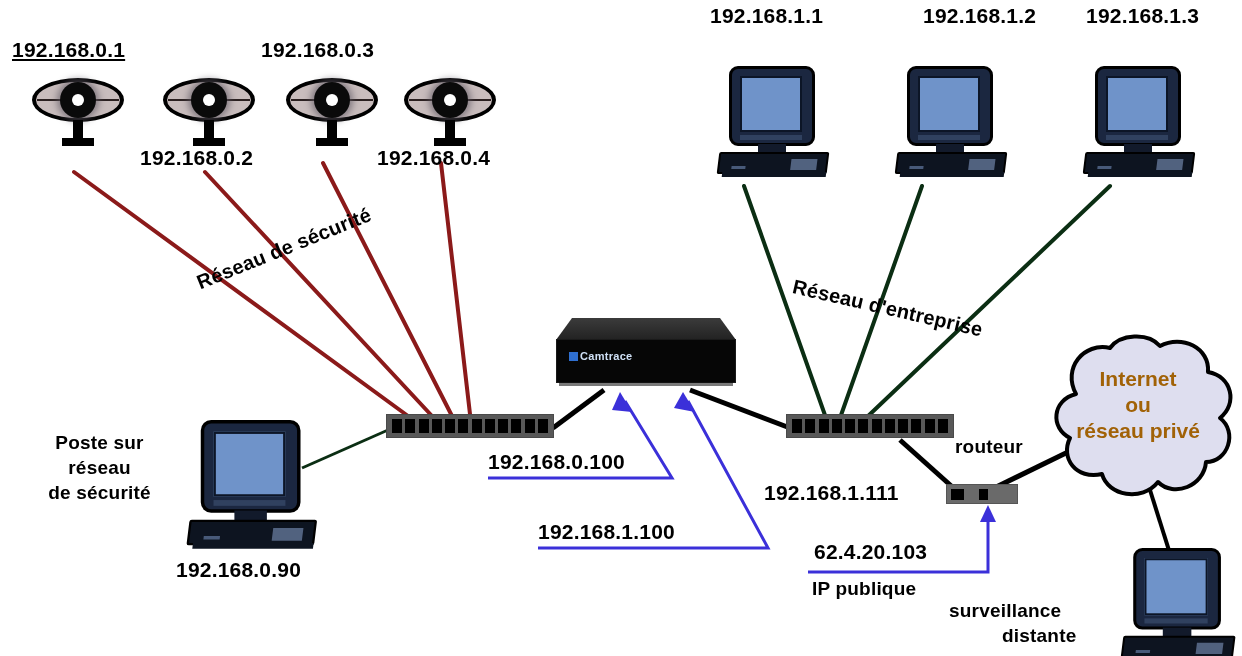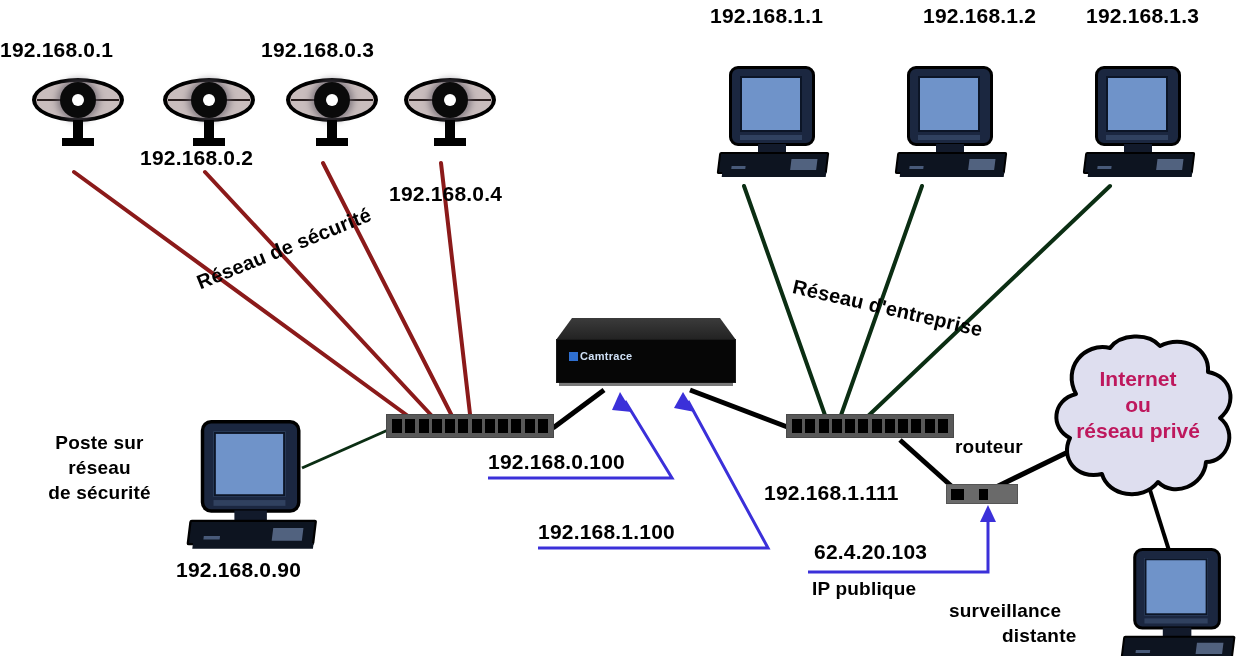--- a/index.html
+++ b/index.html
@@ -228,21 +228,21 @@
   
   .cloud {
     position: absolute;
   }
   .cloud-text {
     position: absolute;
     text-align: center;
     font-family: "Liberation Sans", sans-serif;
     font-weight: bold;
     font-size: 21px;
-    color: #be185d;
+    color: #a16207;
     line-height: 1.25;
     white-space: pre;
   }
 </style>
 </head>
 <body>
 
 <div id="stage">
 
   <svg id="wires" viewBox="0 0 1242 656" width="1242" height="656" xmlns="http://www.w3.org/2000/svg">
@@ -314,24 +314,24 @@
   </div>
   <div class="camera" style="left:404px; top:78px;">
     <div class="eye-outer"></div>
     <div class="eye-line"></div>
     <div class="iris"></div>
     <div class="pupil"></div>
     <div class="post"></div>
     <div class="base"></div>
   </div>
 
-  <div class="lbl ip" style="left:0;  top:38px;">192.168.0.1</div>
+  <div class="lbl ip" style="left:12px;  top:38px;text-decoration:underline;">192.168.0.1</div>
   <div class="lbl ip" style="left:140px; top:146px;">192.168.0.2</div>
   <div class="lbl ip" style="left:261px; top:38px;">192.168.0.3</div>
-  <div class="lbl ip" style="left:389px; top:146px;margin-top:36px;">192.168.0.4</div>
+  <div class="lbl ip" style="left:377px; top:146px;">192.168.0.4</div>
 
   <div class="lbl netname" style="left:198px; top:272px; transform:rotate(-22deg); transform-origin:left center;">Réseau de sécurité</div>
   <div class="lbl netname" style="left:793px; top:275px; transform:rotate(13deg); transform-origin:left center;">Réseau d'entreprise</div>
 
   <div class="pc" style="left:718px; top:66px;">
     <div class="mon-outer">
       <div class="mon-inner"></div>
       <div class="mon-chin"></div>
     </div>
     <div class="neck"></div>

